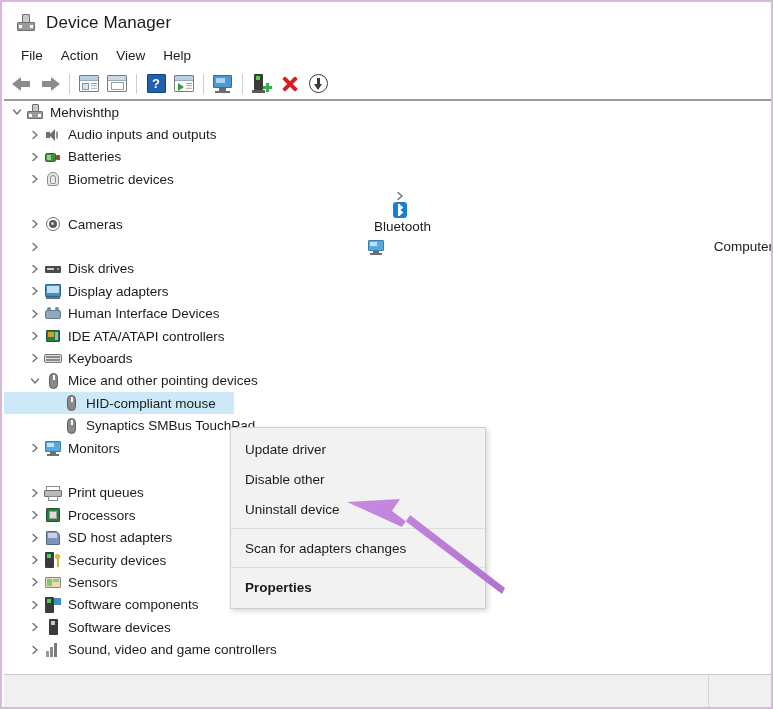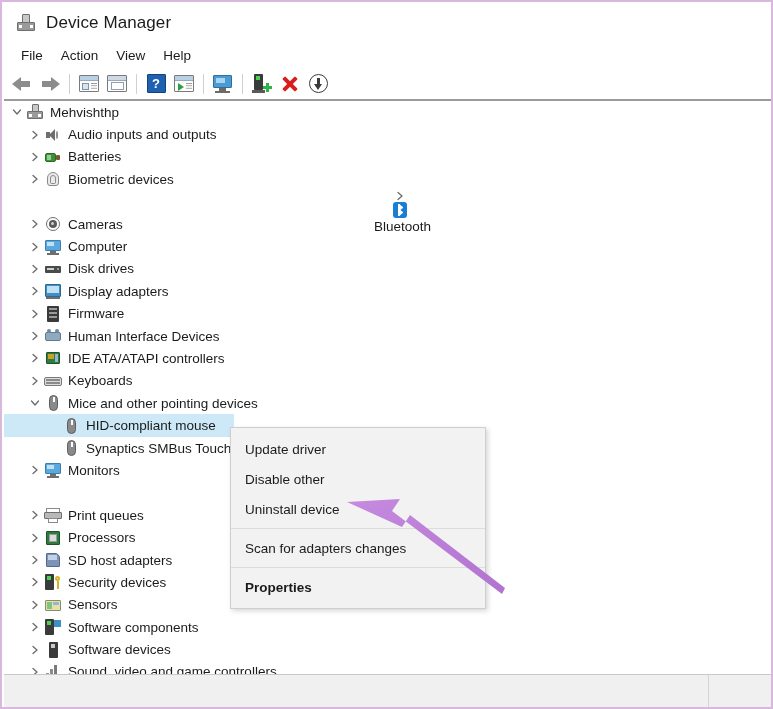--- a/index.html
+++ b/index.html
@@ -684,21 +684,21 @@
             <path d="M3 1.5 L7 5 L3 8.5" fill="none" stroke="#6b6b6b" stroke-width="1.3" stroke-linecap="round" stroke-linejoin="round"></path>
           </svg>
         </span>
         <span class="ico ic-cam">
           <span class="g g1"></span>
           <span class="g g2"></span>
           <span class="g g3"></span>
         </span>
         <span class="label">Cameras</span>
       </div>
-      <div class="row" style="padding-left: 22px;">
+      <div class="row" style="padding-left: 22px; justify-content: space-between;">
         <span class="chev">
           <svg width="10" height="10" viewBox="0 0 10 10">
             <path d="M3 1.5 L7 5 L3 8.5" fill="none" stroke="#6b6b6b" stroke-width="1.3" stroke-linecap="round" stroke-linejoin="round"></path>
           </svg>
         </span>
         <span class="ico ic-mon">
           <span class="g g1"></span>
           <span class="g g2"></span>
           <span class="g g3"></span>
           <span class="g g4"></span>
@@ -723,34 +723,20 @@
           <svg width="10" height="10" viewBox="0 0 10 10">
             <path d="M3 1.5 L7 5 L3 8.5" fill="none" stroke="#6b6b6b" stroke-width="1.3" stroke-linecap="round" stroke-linejoin="round"></path>
           </svg>
         </span>
         <span class="ico ic-gfx">
           <span class="g g1"></span>
           <span class="g g2"></span>
           <span class="g g3"></span>
         </span>
         <span class="label">Display adapters</span>
-      </div>
-      <div class="row" style="padding-left: 22px;">
-        <span class="chev">
-          <svg width="10" height="10" viewBox="0 0 10 10">
-            <path d="M3 1.5 L7 5 L3 8.5" fill="none" stroke="#6b6b6b" stroke-width="1.3" stroke-linecap="round" stroke-linejoin="round"></path>
-          </svg>
-        </span>
-        <span class="ico ic-fw">
-          <span class="g g1"></span>
-          <span class="g g2"></span>
-          <span class="g g3"></span>
-          <span class="g g4"></span>
-        </span>
-        <span class="label">Firmware</span>
       </div>
       <div class="row" style="padding-left: 22px;">
         <span class="chev">
           <svg width="10" height="10" viewBox="0 0 10 10">
             <path d="M3 1.5 L7 5 L3 8.5" fill="none" stroke="#6b6b6b" stroke-width="1.3" stroke-linecap="round" stroke-linejoin="round"></path>
           </svg>
         </span>
         <span class="ico ic-hid">
           <span class="g g1"></span>
           <span class="g g2"></span>

